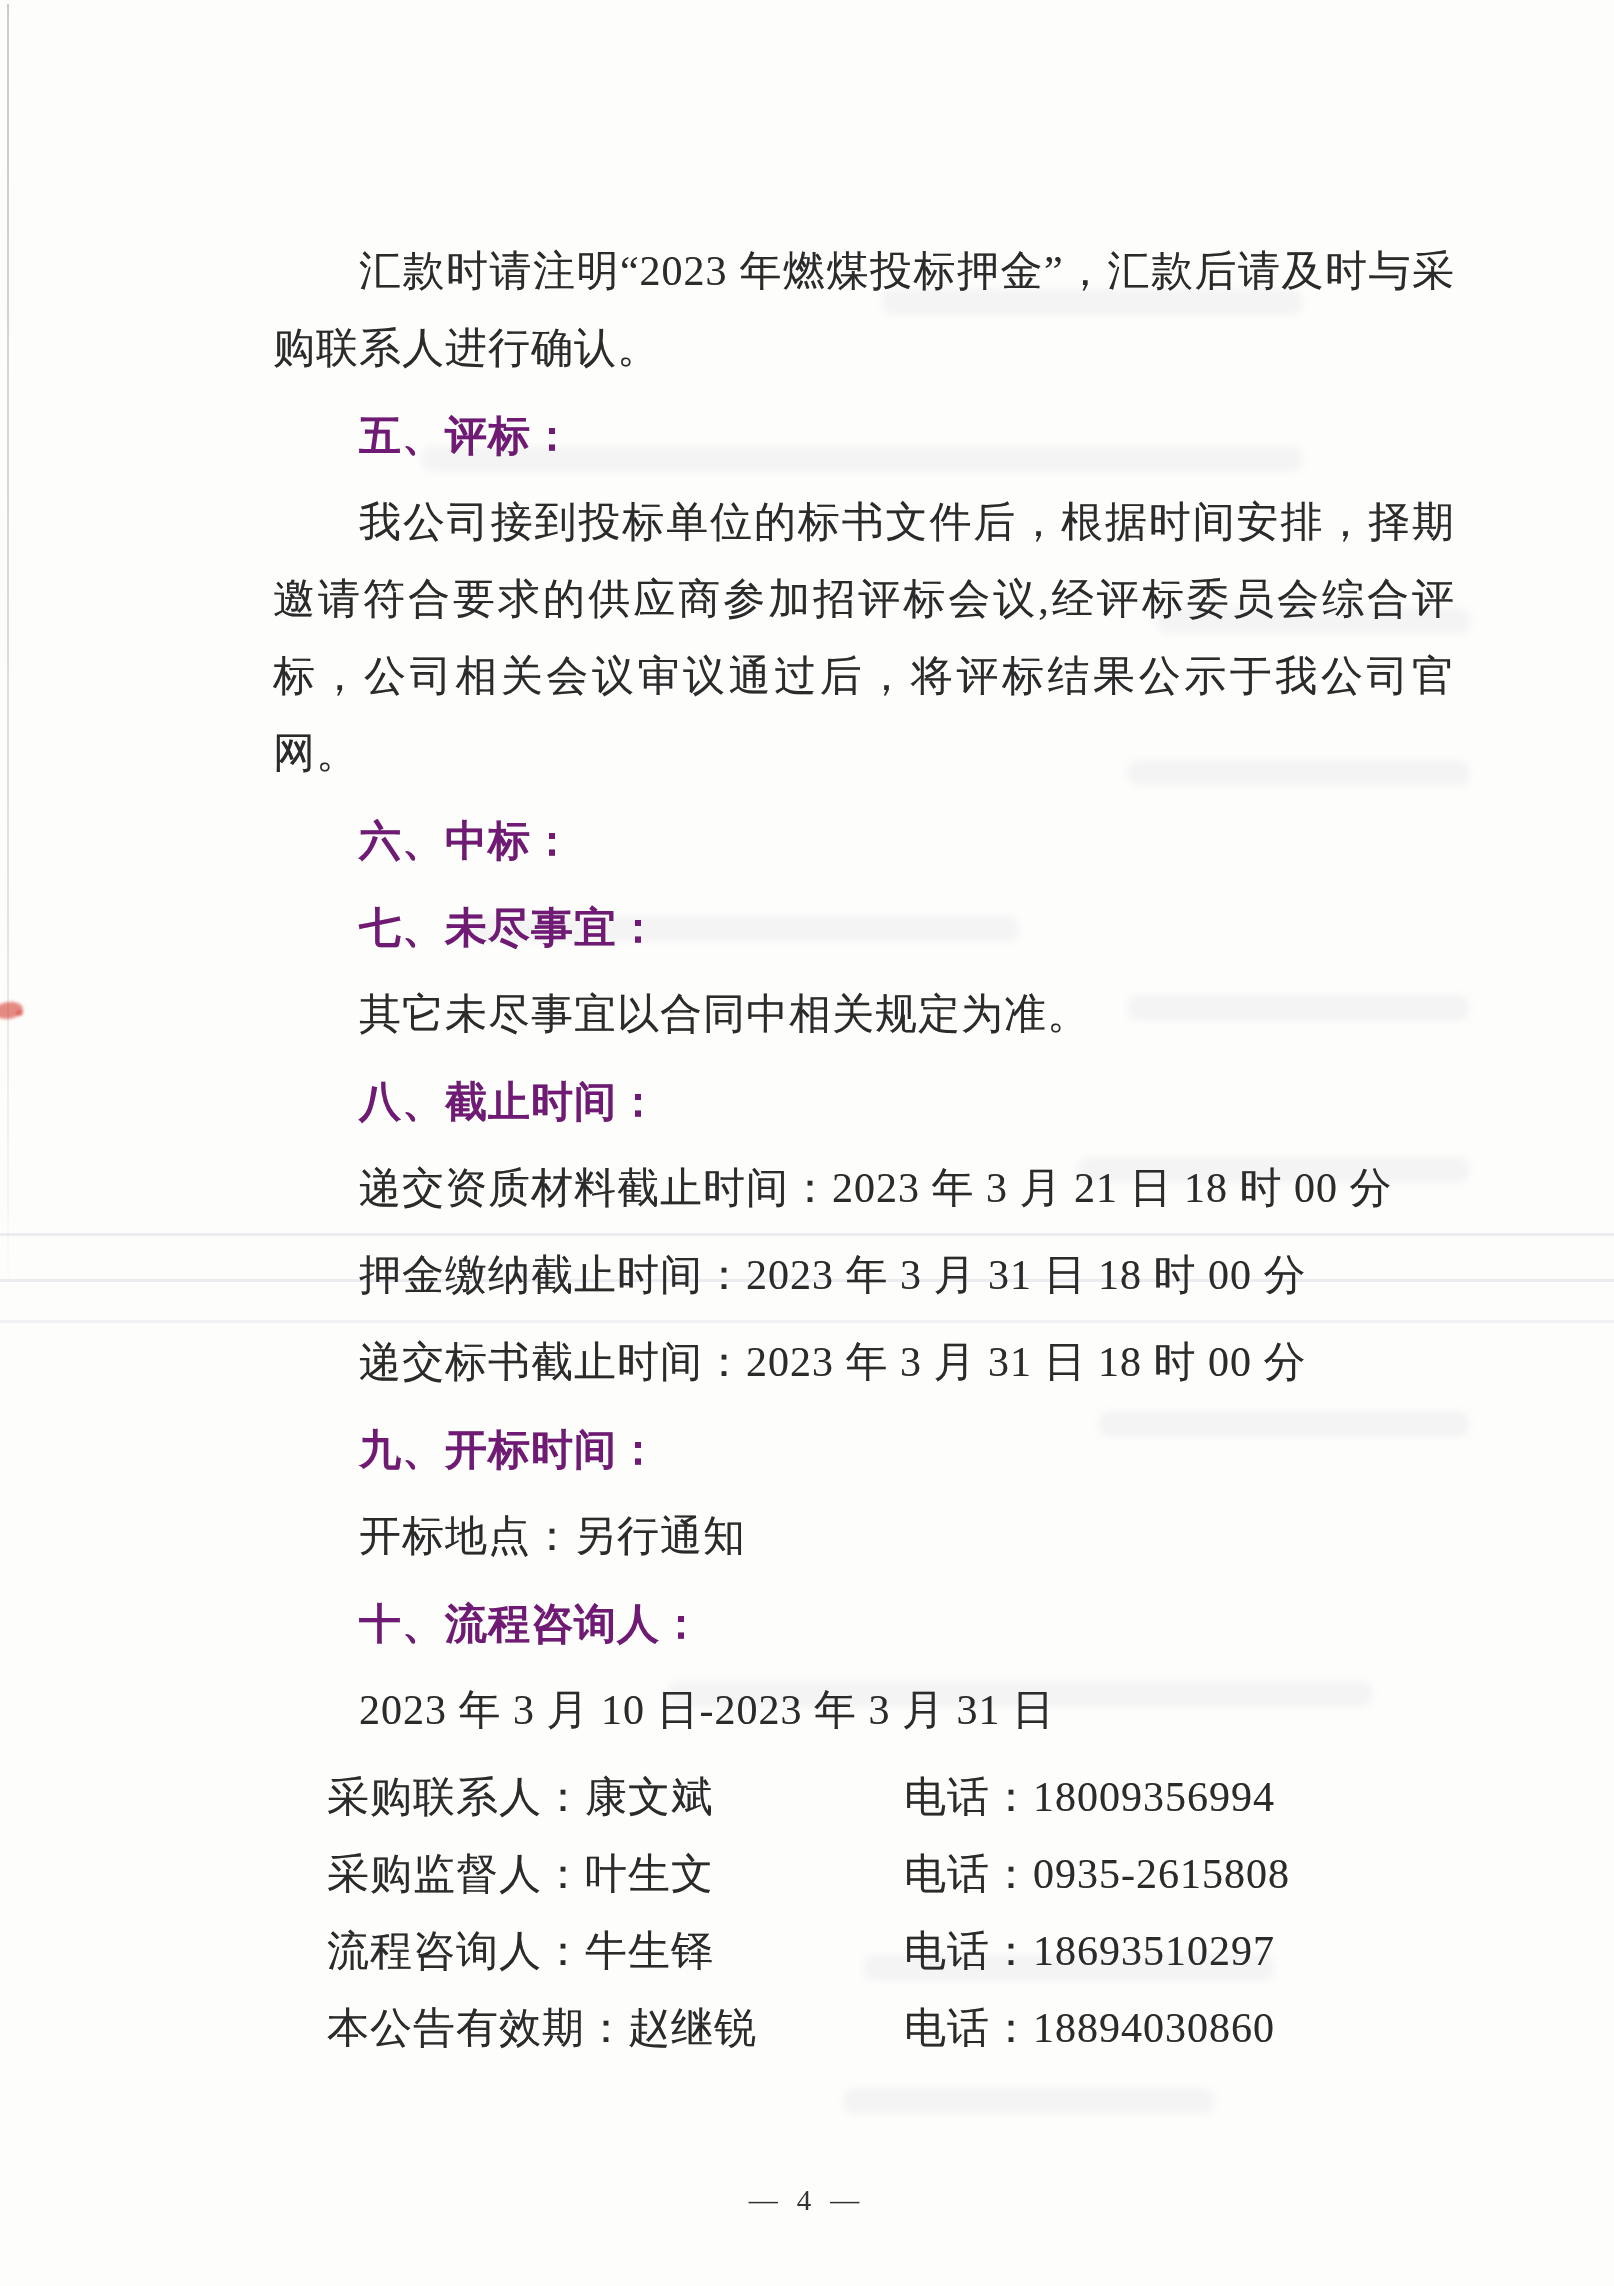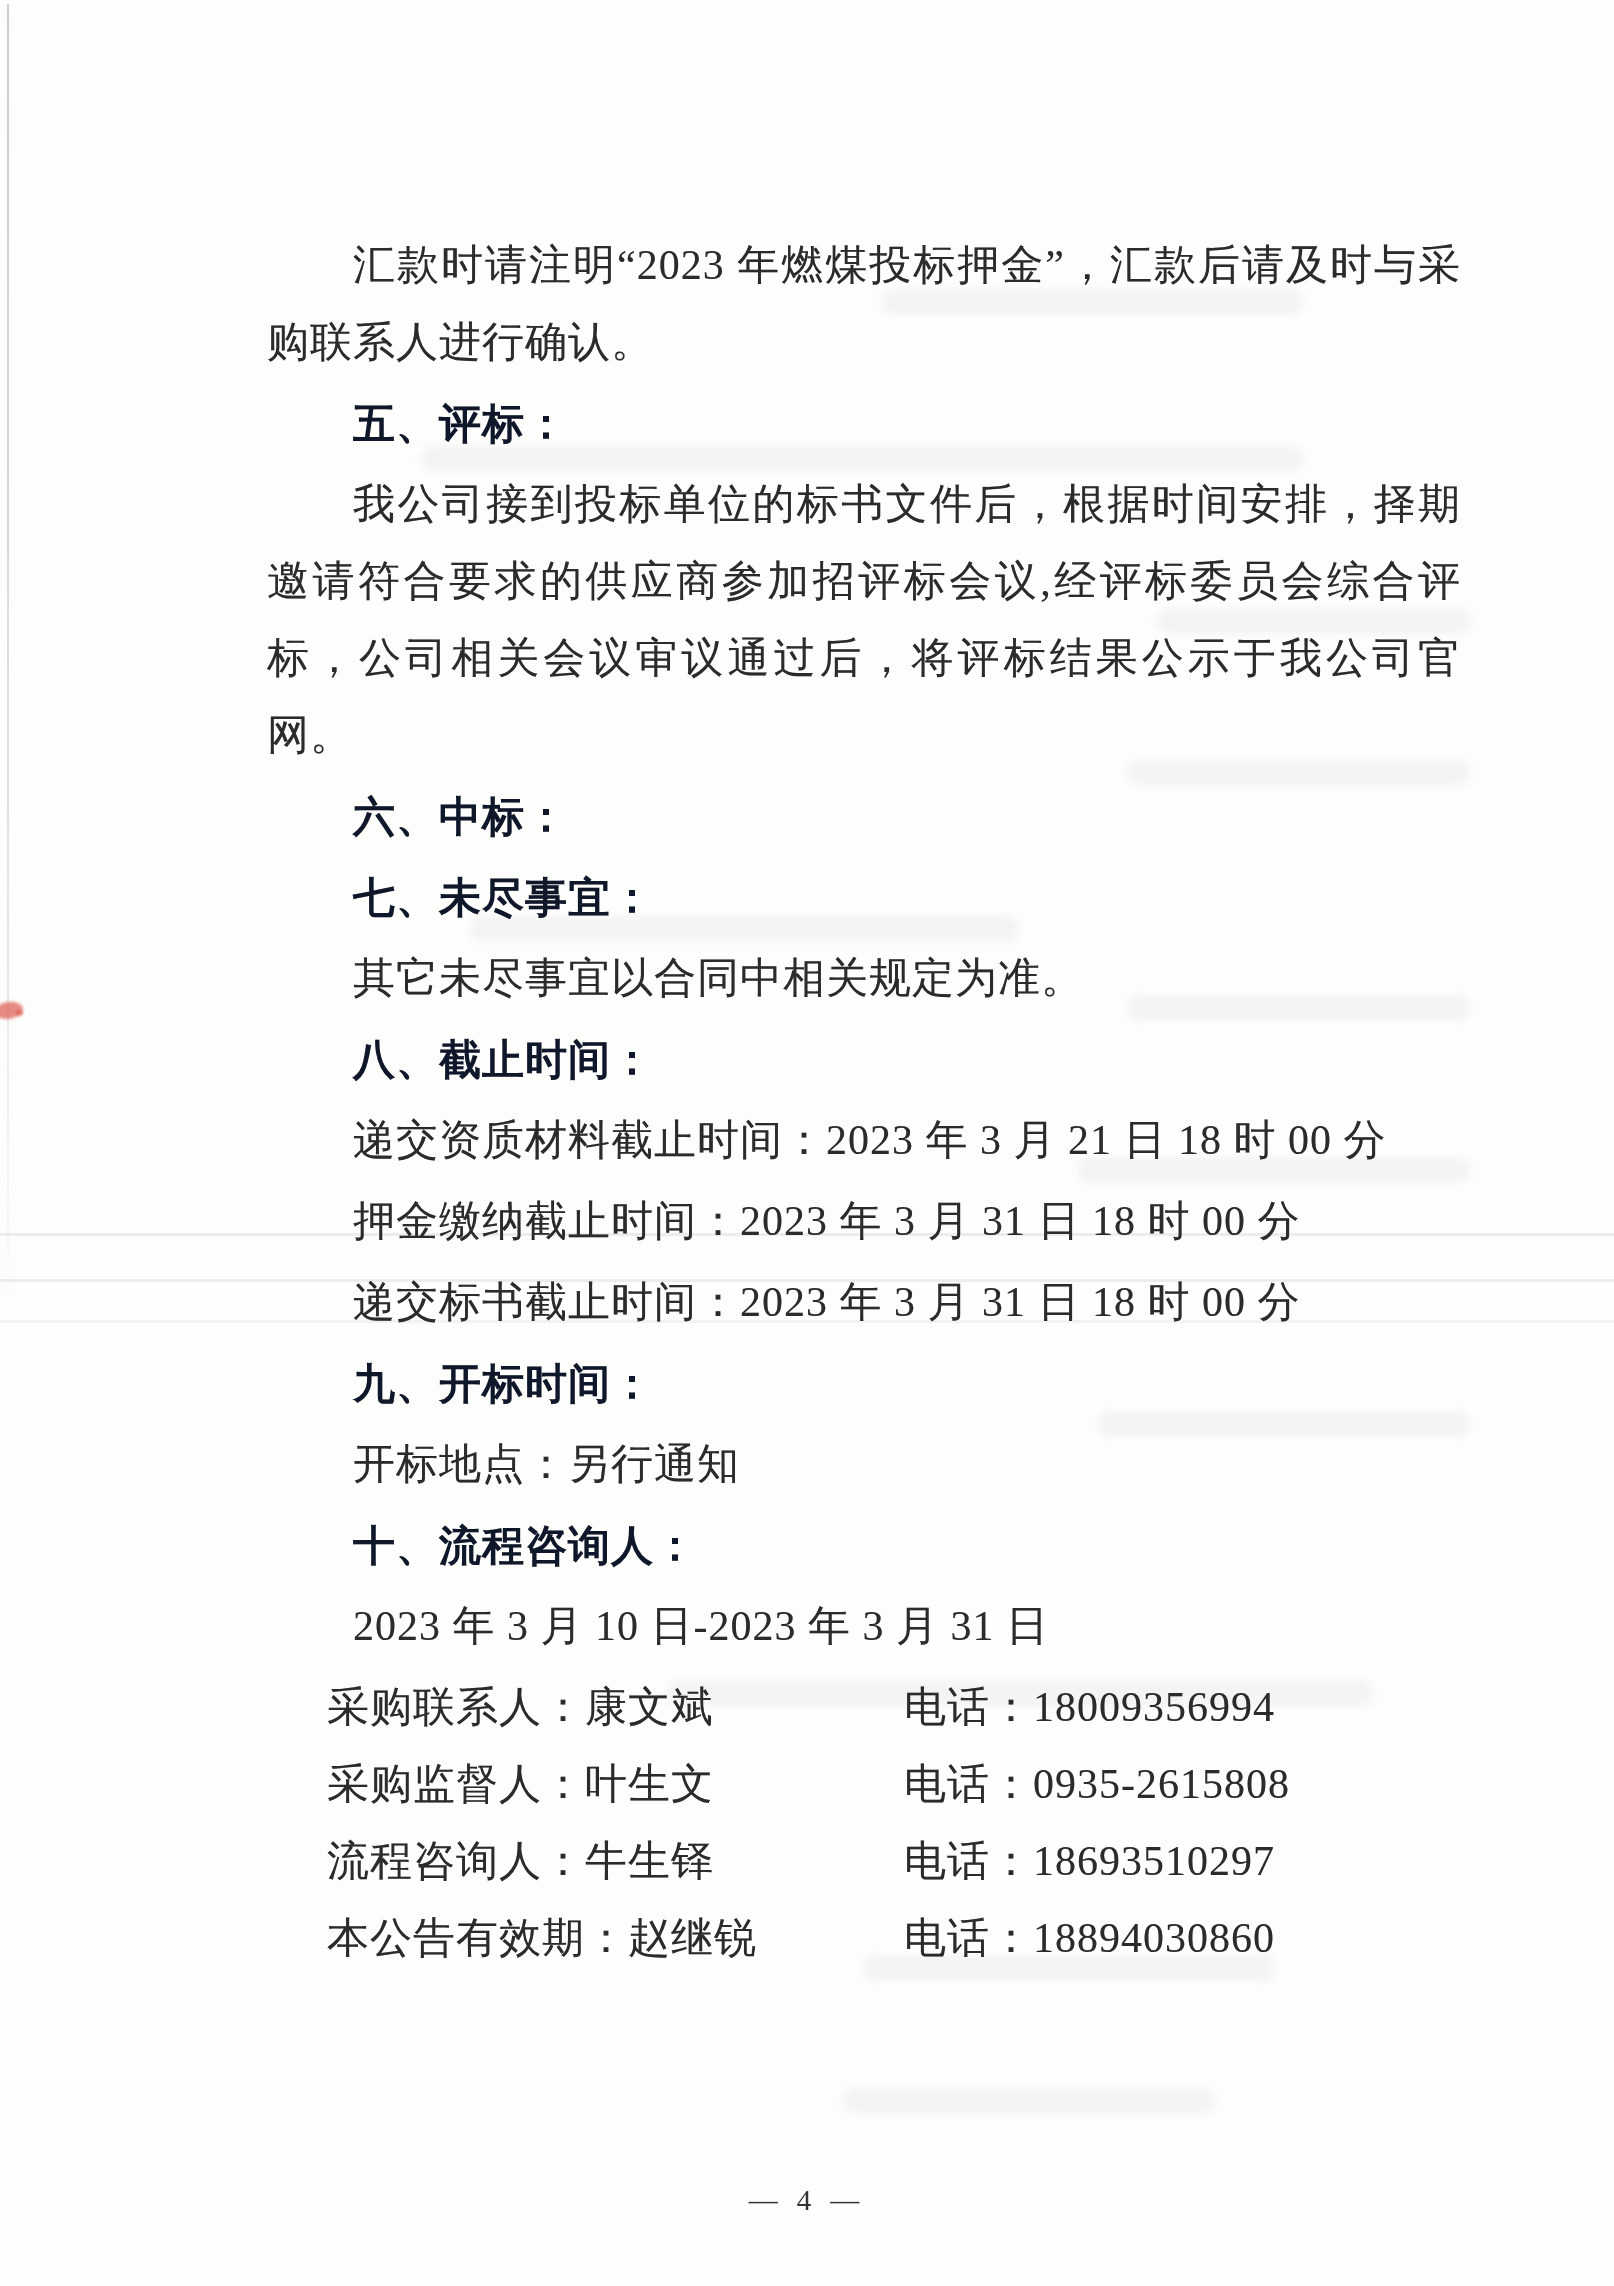--- a/index.html
+++ b/index.html
@@ -43,27 +43,27 @@
   }
   
   .content{
     position:absolute;left:263px;top:223px;width:1202px;
     font-size:42px;line-height:77px;
     color:#2b2b2b;
     text-align:justify;
     letter-spacing:1px;
     text-shadow:0 0 0.6px rgba(40,40,40,.35);
   }
-  .content p{margin:4px;}
+  .content p{margin:10px;}
   .indent{text-indent:86px;}
   .heading{
     text-indent:86px;
     font-family:"Liberation Sans","DejaVu Sans",sans-serif;
     font-weight:700;
-    color:#0f172a;
+    color:#701a75;
   }
   .line{text-indent:86px;}
   .contact-row{position:relative;text-indent:0;height:77px;}
   .contact-left{margin-left:64px;}
   .contact-phone{position:absolute;left:600px;top:0;margin-left:41px;}
   .page-number{
     position:absolute;left:0;top:2184px;width:100%;
     text-align:center;
     font-size:29px;letter-spacing:5.9px;
     color:#333;

